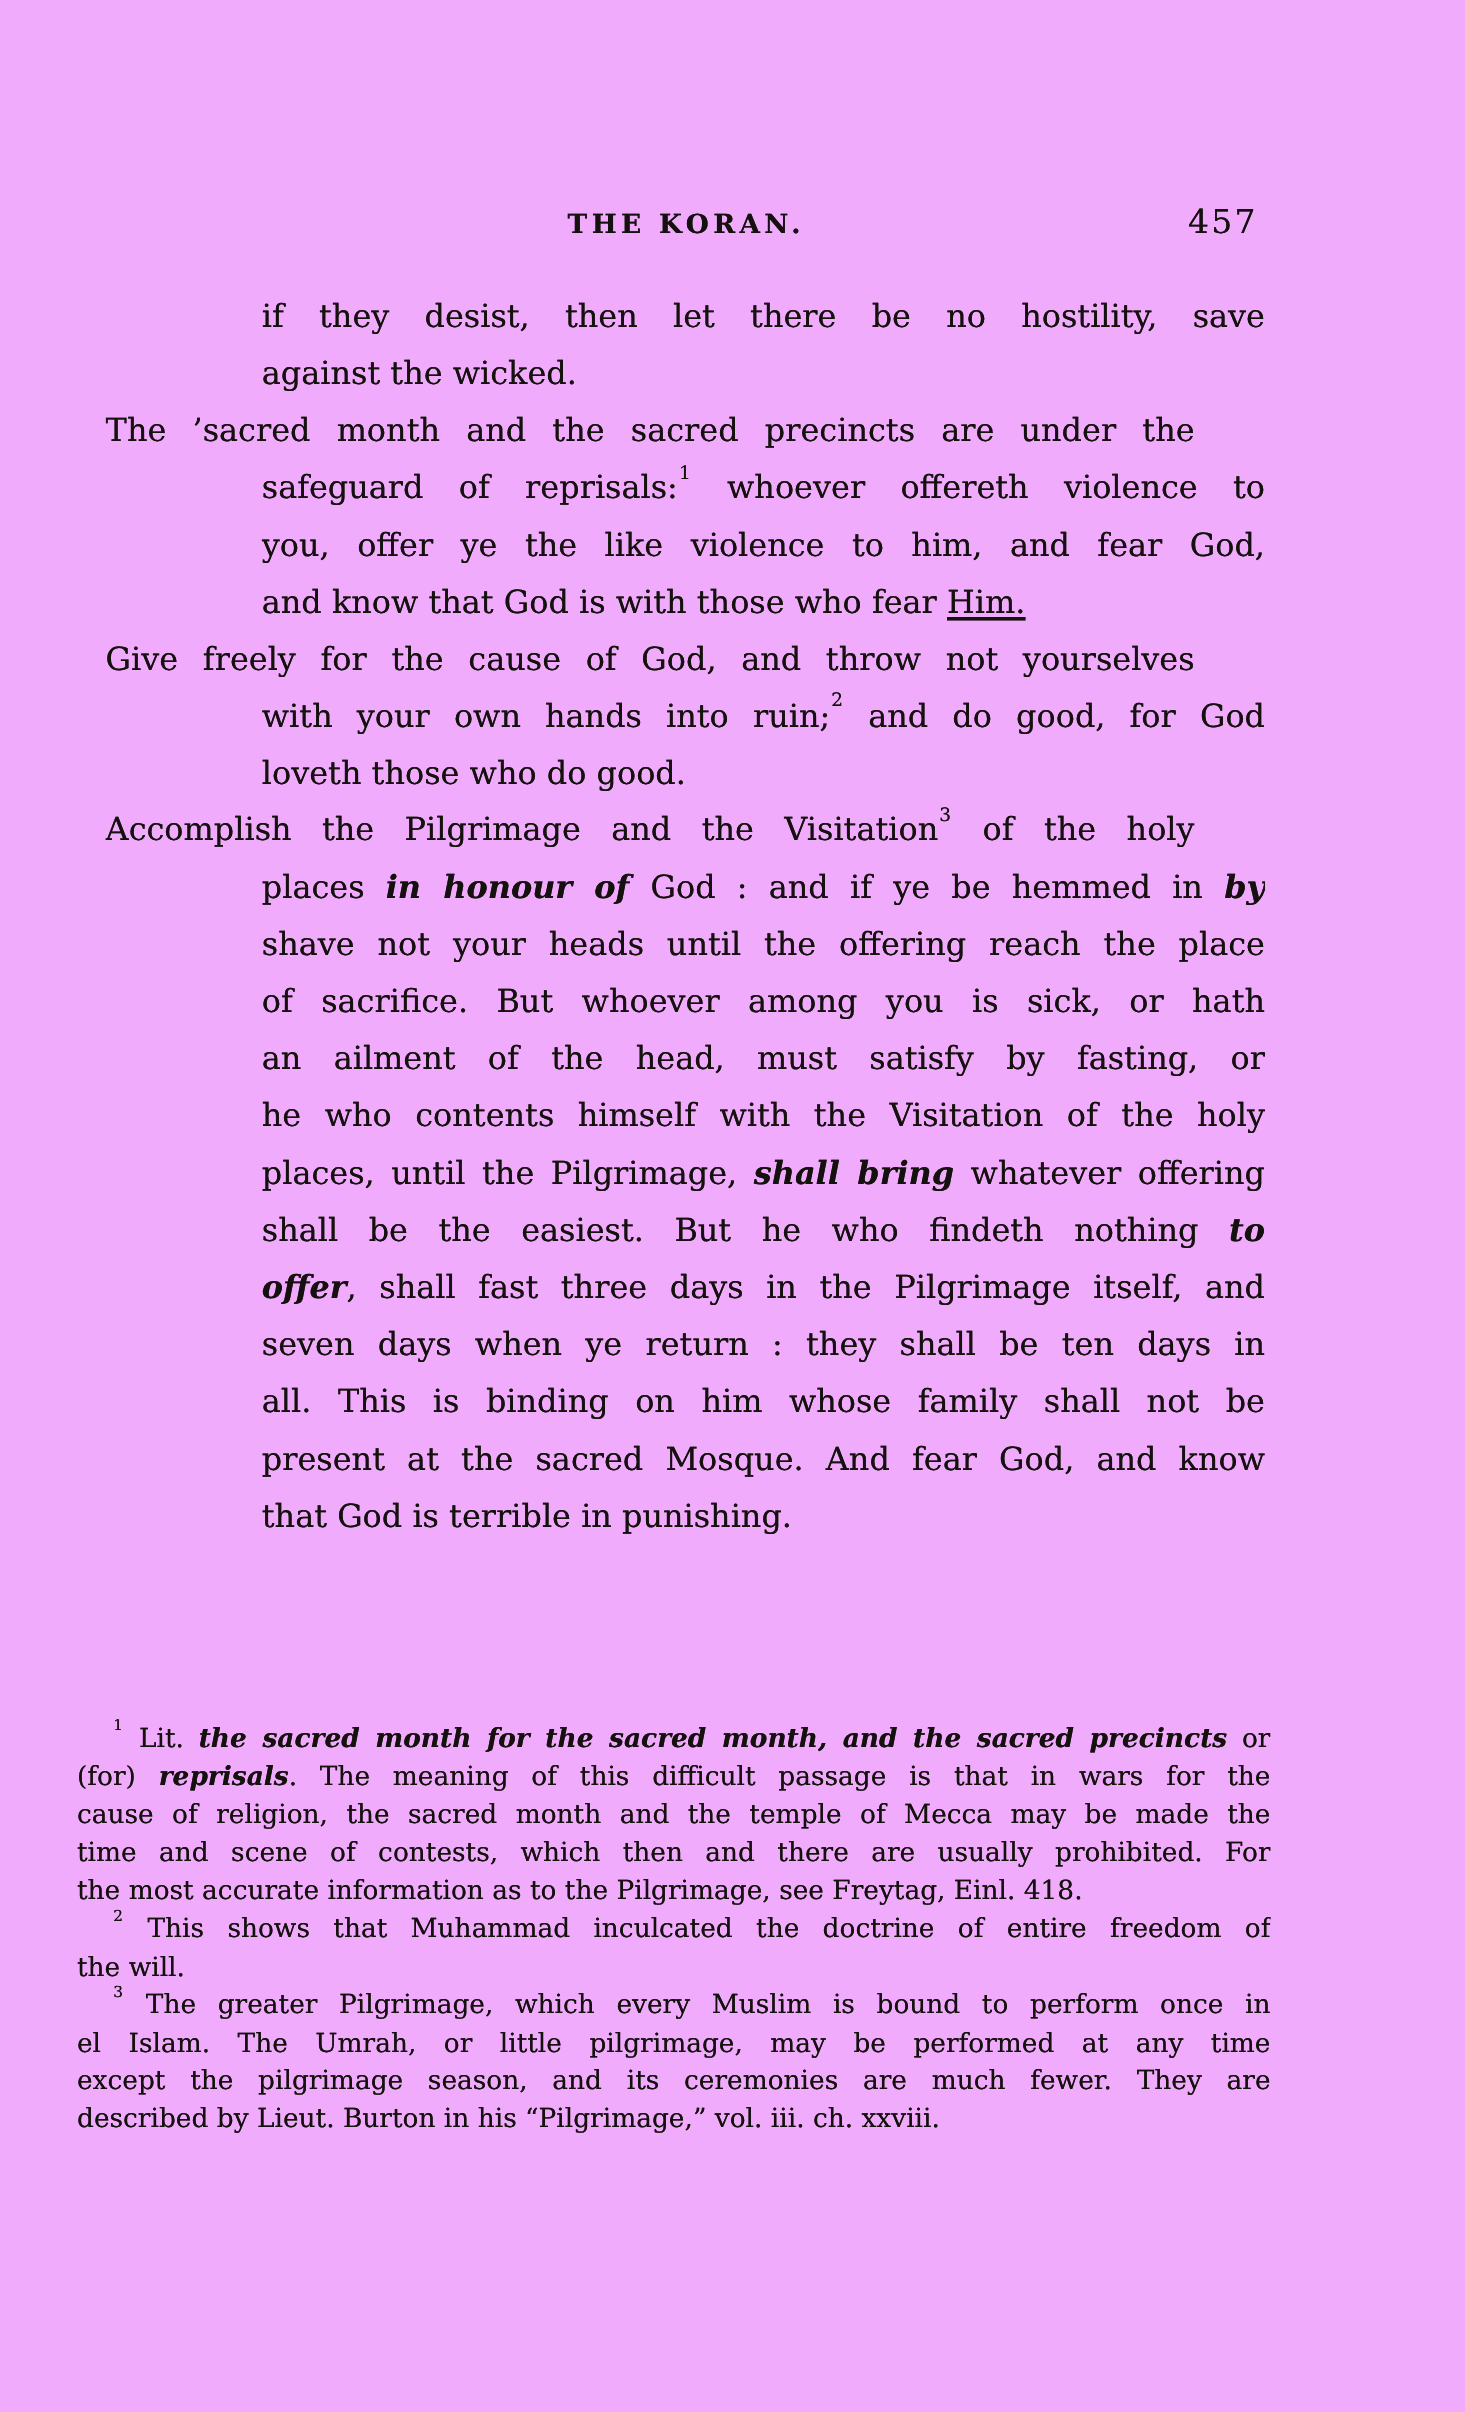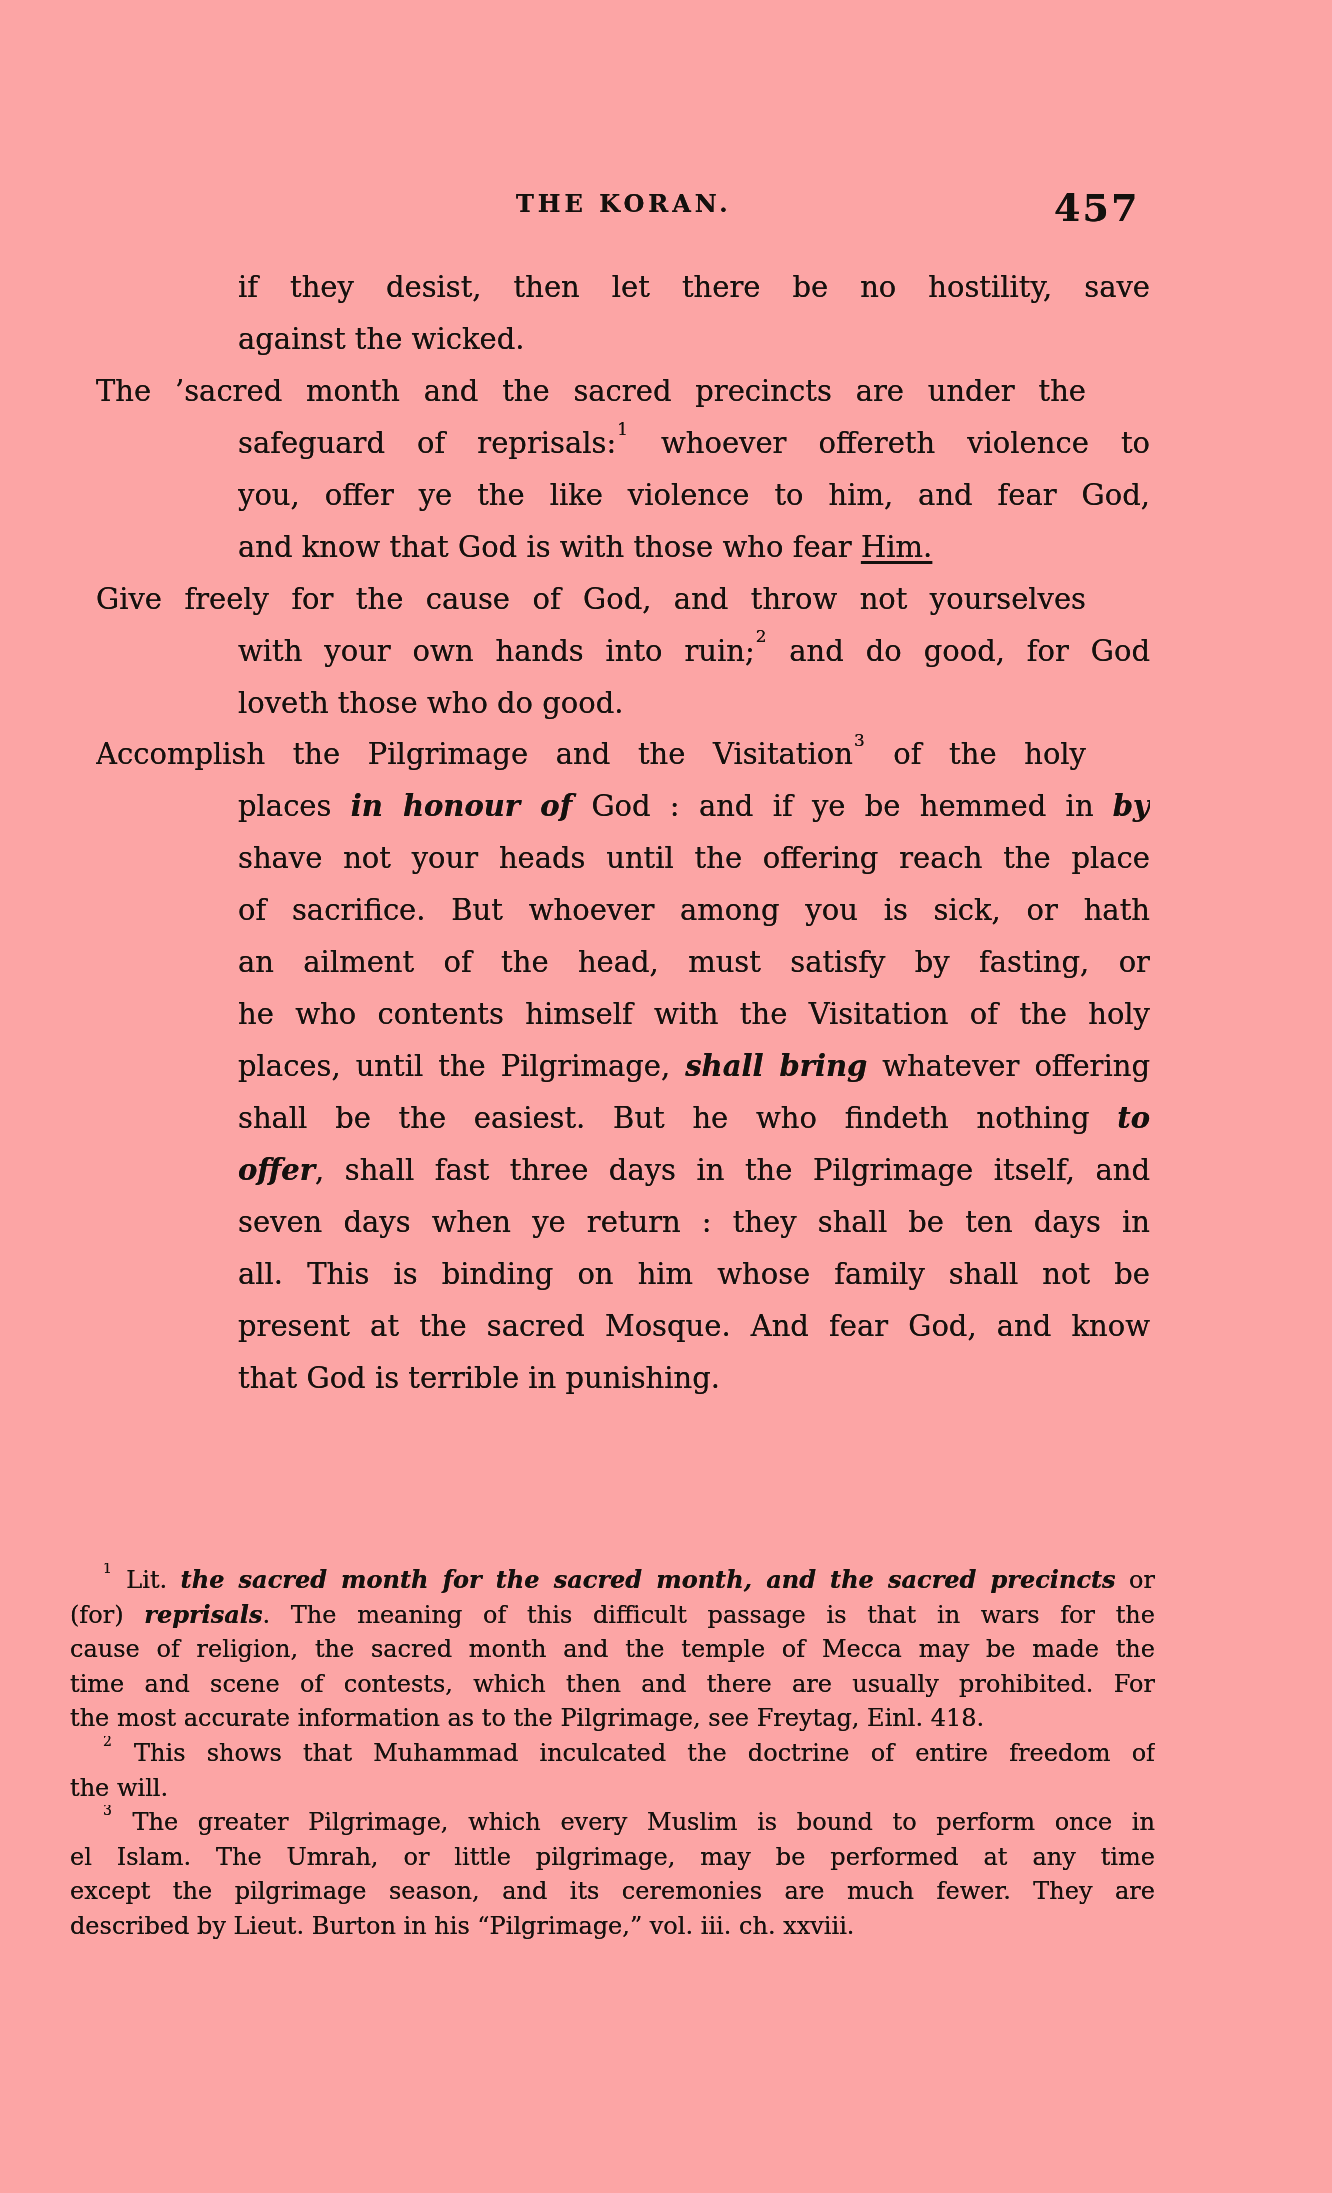--- a/index.html
+++ b/index.html
@@ -1,34 +1,34 @@
 <!DOCTYPE html>
 <html><head>
 <meta charset="utf-8">
 <style>
   html,body{margin:0;padding:0;background:#e8e8e8;}
   .page{
     position:relative;
     width:1332px;height:2193px;
-    background:#fca5a5;
+    background:#f0abfc;
     color:#14110e;
     font-family:"DejaVu Serif", serif;
     text-shadow:0 0 0.6px rgba(25,18,10,0.85);
     overflow:hidden;
   }
   
   .running-head{position:absolute;top:0;left:0;width:100%;height:240px;}
   .head-title{
     position:absolute;left:516px;top:189px;
     font-size:24px;font-weight:700;letter-spacing:4px;
     white-space:nowrap;
   }
   .page-num{
-    position:absolute;left:1054px;top:185px;
-    font-size:38px;font-weight:700;letter-spacing:2px;
+    position:absolute;left:1080px;top:185px;
+    font-size:30px;font-weight:400;letter-spacing:2px;
   }
   
   .verse-block{
     position:absolute;left:0;top:262px;width:1332px;
     font-size:29px;line-height:51.95px;
   }
   .vl{
     position:relative;
     text-align:justify;text-align-last:justify;
     height:51.95px;overflow:hidden;

